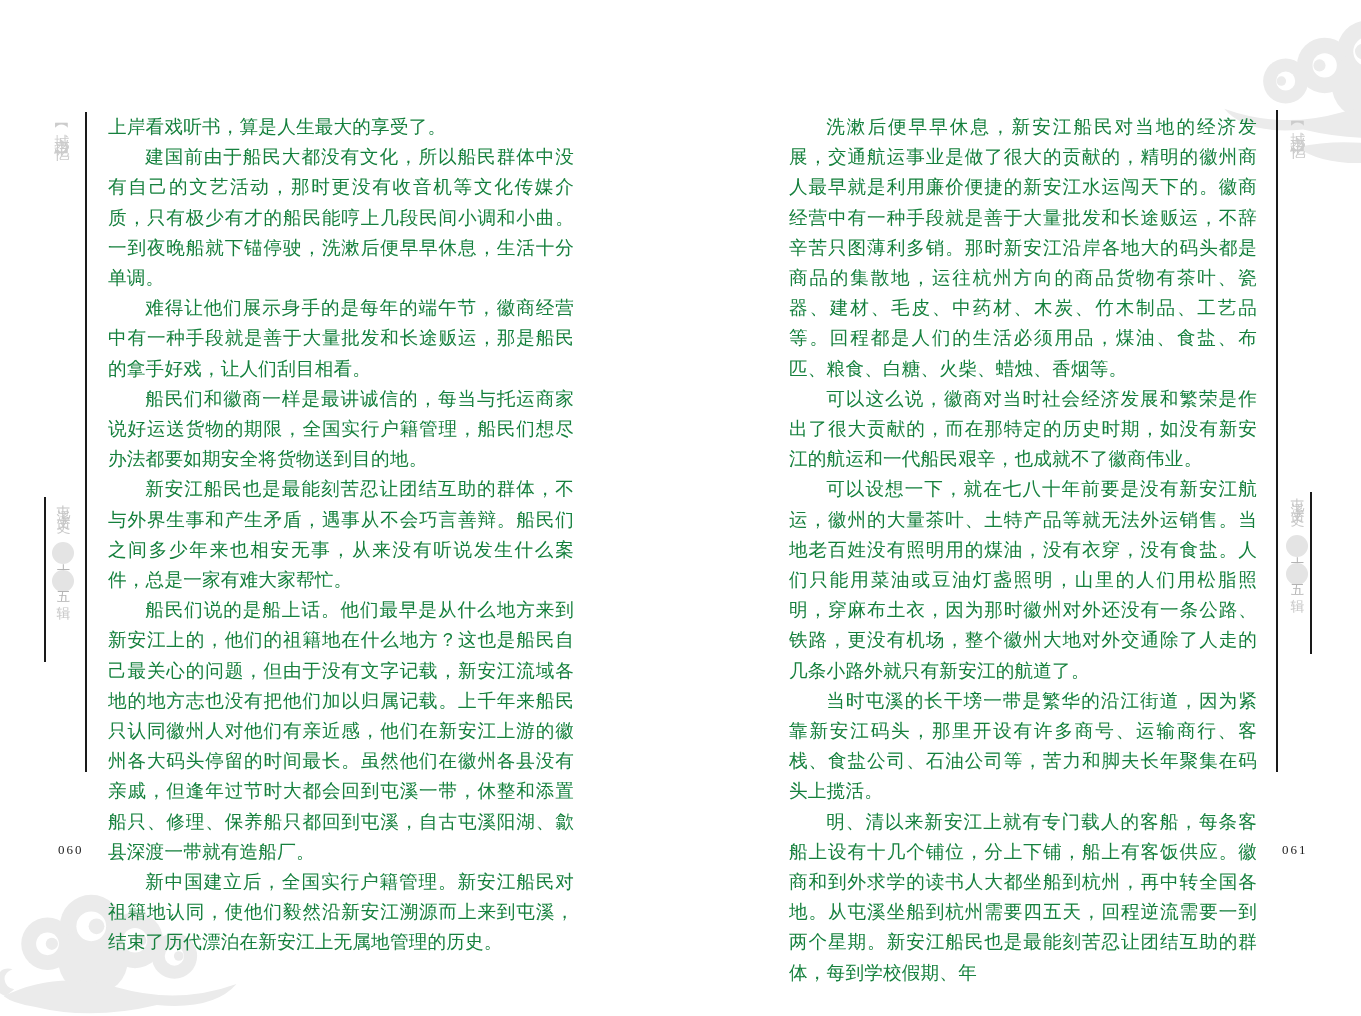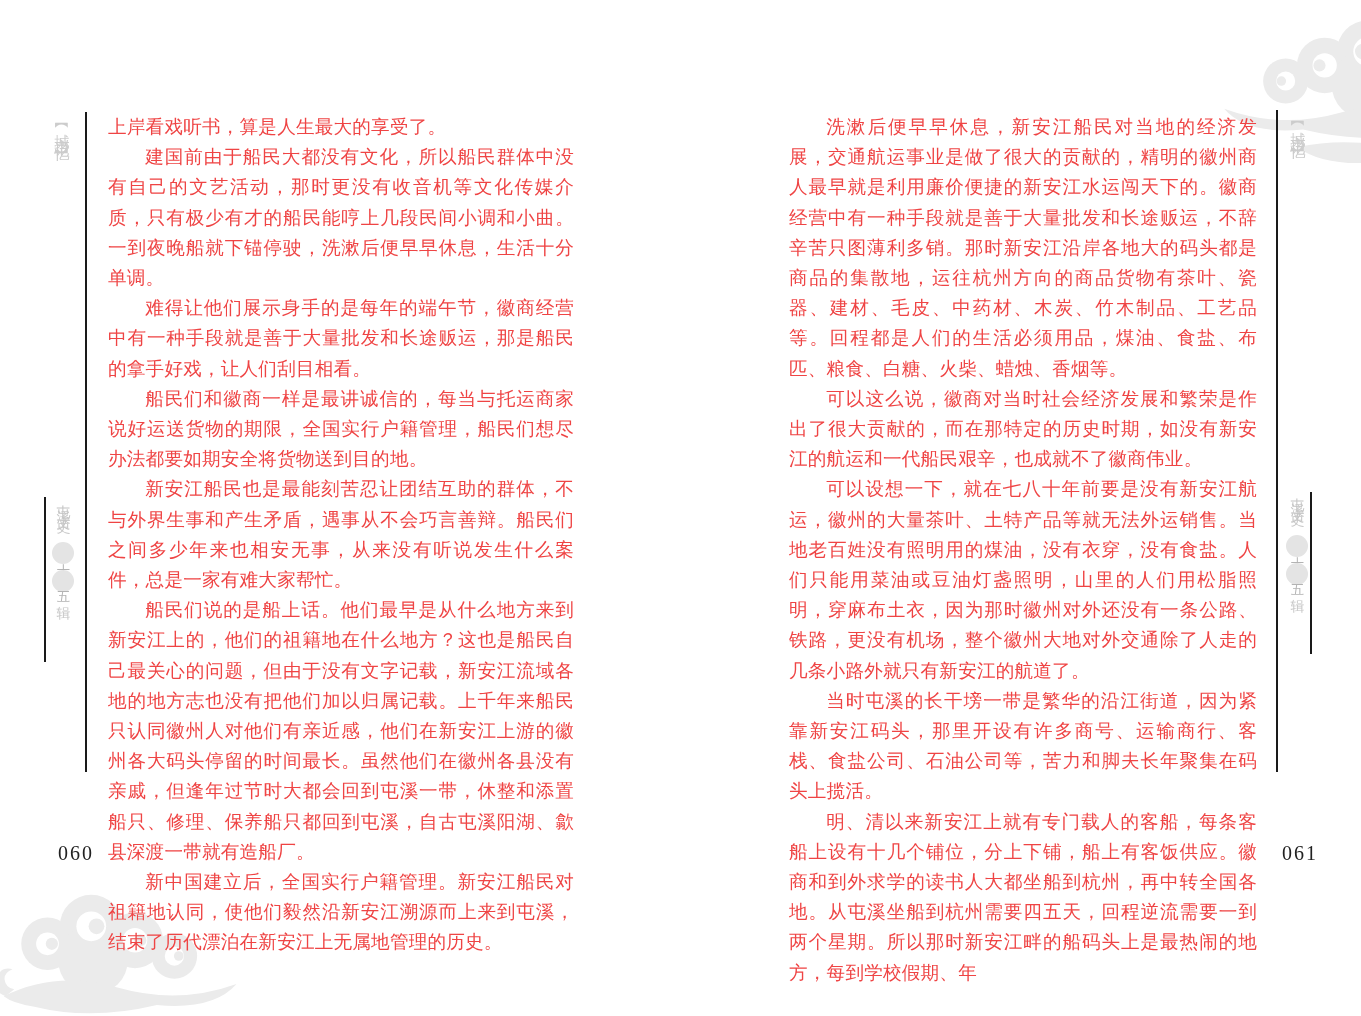--- a/index.html
+++ b/index.html
@@ -2,21 +2,21 @@
 <html><head>
 <meta charset="utf-8">
 <style>
   html,body{margin:0;padding:0;background:#fff;}
   .spread{
     position:relative;width:1361px;height:1016px;background:#ffffff;overflow:hidden;
     font-family:"Liberation Serif","DejaVu Serif",serif;
   }
   
   .col{
-    position:absolute;top:112px;font-size:18.6px;line-height:30.2px;color:#ef4444;
+    position:absolute;top:112px;font-size:18.6px;line-height:30.2px;color:#15803d;
     text-align:justify;text-justify:inter-ideograph;letter-spacing:.2px;
   }
   .col p{margin:0;text-indent:2em;}
   .col p.cont{text-indent:0;}
   .col-left{left:108px;width:466px;}
   .col-right{left:789px;width:468px;}
   
   .vrule{position:absolute;width:1.5px;background:#1a1a1a;}
   .rule-main-left{left:85px;top:112px;height:660px;}
   .rule-main-right{left:1276px;top:110px;height:662px;}
@@ -28,21 +28,21 @@
   .series-left{left:52px;top:118px;}
   .series-right{left:1288px;top:116px;}
   .volume{font-size:14px;letter-spacing:5px;color:#c6c6c6;}
   .volume-left{left:52px;top:494px;}
   .volume-right{left:1286px;top:487px;}
   .circled{
     display:inline-block;width:22px;height:22px;line-height:22px;border-radius:50%;
     background:#e4e4e4;color:#b3b3b3;text-align:center;letter-spacing:0;font-size:13px;margin:3px 0;
   }
   
-  .pagenum{position:absolute;font-size:20px;letter-spacing:2px;color:#222;}
+  .pagenum{position:absolute;font-size:13px;letter-spacing:2px;color:#222;}
   .pagenum-left{left:58px;top:842px;}
   .pagenum-right{left:1282px;top:842px;}
   
   .cloud{position:absolute;pointer-events:none;}
   .cloud-tr{left:1212px;top:-18px;width:260px;height:205px;transform:scaleX(-1);}
   .cloud-bl{left:-35px;top:872px;width:305px;height:175px;}
 </style>
 </head>
 <body>
 
@@ -114,21 +114,21 @@
     <p>新安江船民也是最能刻苦忍让团结互助的群体，不与外界生事和产生矛盾，遇事从不会巧言善辩。船民们之间多少年来也相安无事，从来没有听说发生什么案件，总是一家有难大家帮忙。</p>
     <p>船民们说的是船上话。他们最早是从什么地方来到新安江上的，他们的祖籍地在什么地方？这也是船民自己最关心的问题，但由于没有文字记载，新安江流域各地的地方志也没有把他们加以归属记载。上千年来船民只认同徽州人对他们有亲近感，他们在新安江上游的徽州各大码头停留的时间最长。虽然他们在徽州各县没有亲戚，但逢年过节时大都会回到屯溪一带，休整和添置船只、修理、保养船只都回到屯溪，自古屯溪阳湖、歙县深渡一带就有造船厂。</p>
     <p>新中国建立后，全国实行户籍管理。新安江船民对祖籍地认同，使他们毅然沿新安江溯源而上来到屯溪，结束了历代漂泊在新安江上无属地管理的历史。</p>
   </div>
 
   <div class="col col-right">
     <p>洗漱后便早早休息，新安江船民对当地的经济发展，交通航运事业是做了很大的贡献的，精明的徽州商人最早就是利用廉价便捷的新安江水运闯天下的。徽商经营中有一种手段就是善于大量批发和长途贩运，不辞辛苦只图薄利多销。那时新安江沿岸各地大的码头都是商品的集散地，运往杭州方向的商品货物有茶叶、瓷器、建材、毛皮、中药材、木炭、竹木制品、工艺品等。回程都是人们的生活必须用品，煤油、食盐、布匹、粮食、白糖、火柴、蜡烛、香烟等。</p>
     <p>可以这么说，徽商对当时社会经济发展和繁荣是作出了很大贡献的，而在那特定的历史时期，如没有新安江的航运和一代船民艰辛，也成就不了徽商伟业。</p>
     <p>可以设想一下，就在七八十年前要是没有新安江航运，徽州的大量茶叶、土特产品等就无法外运销售。当地老百姓没有照明用的煤油，没有衣穿，没有食盐。人们只能用菜油或豆油灯盏照明，山里的人们用松脂照明，穿麻布土衣，因为那时徽州对外还没有一条公路、铁路，更没有机场，整个徽州大地对外交通除了人走的几条小路外就只有新安江的航道了。</p>
     <p>当时屯溪的长干塝一带是繁华的沿江街道，因为紧靠新安江码头，那里开设有许多商号、运输商行、客栈、食盐公司、石油公司等，苦力和脚夫长年聚集在码头上揽活。</p>
-    <p>明、清以来新安江上就有专门载人的客船，每条客船上设有十几个铺位，分上下铺，船上有客饭供应。徽商和到外求学的读书人大都坐船到杭州，再中转全国各地。从屯溪坐船到杭州需要四五天，回程逆流需要一到两个星期。所以那时新安江畔的船码头上是最热闹的地方，每到学校假期、年</p>
+    <p>明、清以来新安江上就有专门载人的客船，每条客船上设有十几个铺位，分上下铺，船上有客饭供应。徽商和到外求学的读书人大都坐船到杭州，再中转全国各地。从屯溪坐船到杭州需要四五天，回程逆流需要一到两个星期。新安江船民也是最能刻苦忍让团结互助的群体，每到学校假期、年</p>
   </div>
 
   <div class="vrule rule-main-right"></div>
   <div class="vlabel series series-right">【城市记忆】</div>
   <div class="vrule rule-short-right"></div>
   <div class="vlabel volume volume-right">
     <span>屯溪文史·第</span><span class="circled">十</span><span class="circled">五</span><span>辑</span>
   </div>
   <div class="pagenum pagenum-right">061</div>
 

